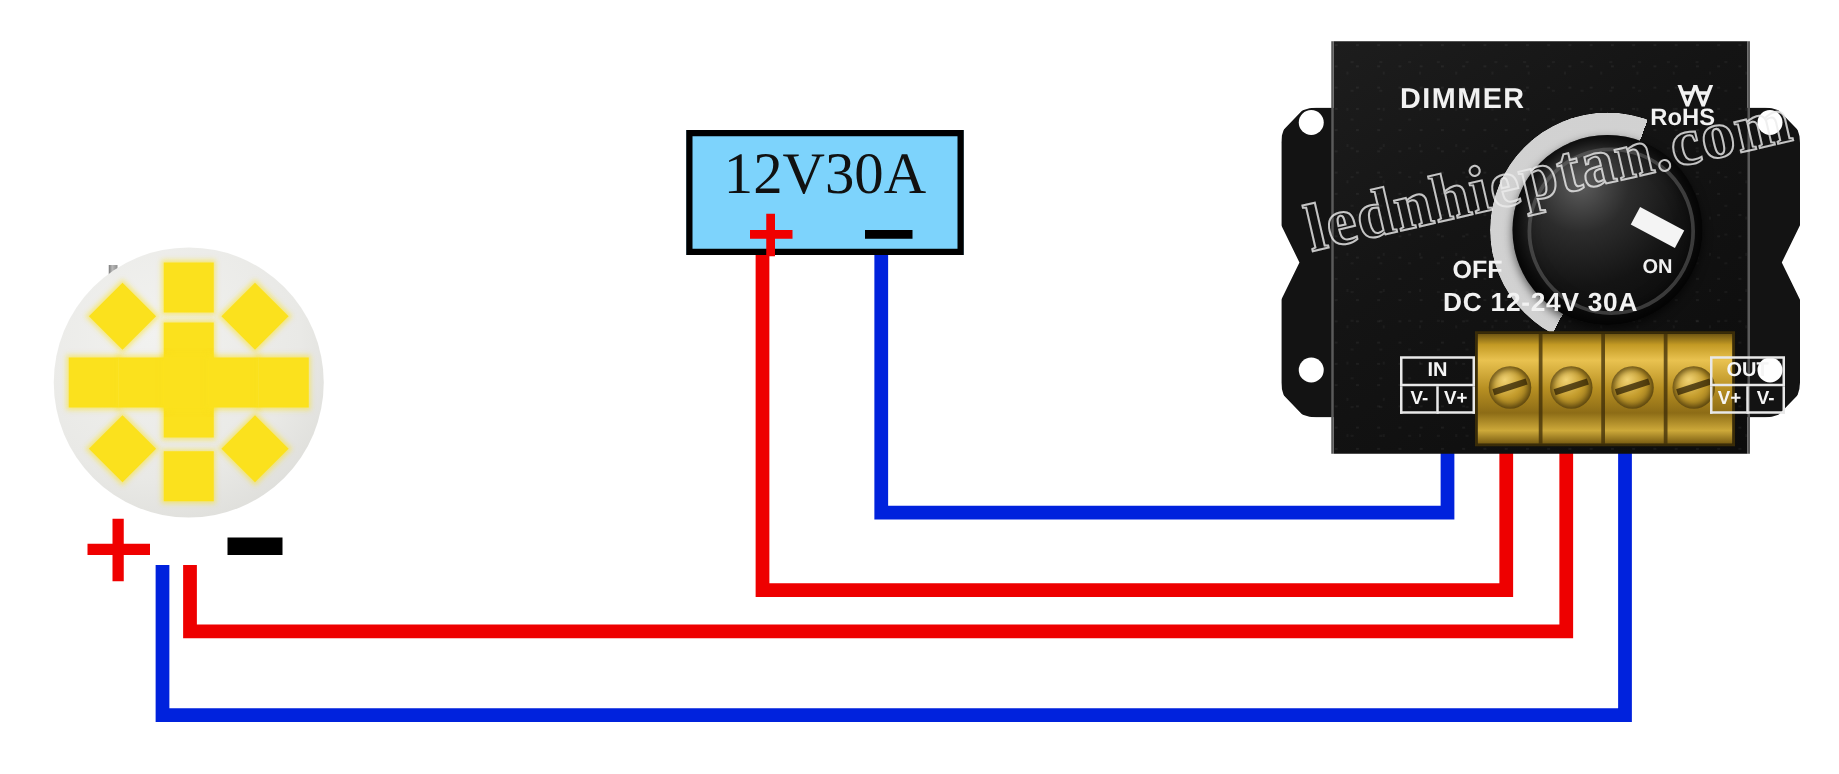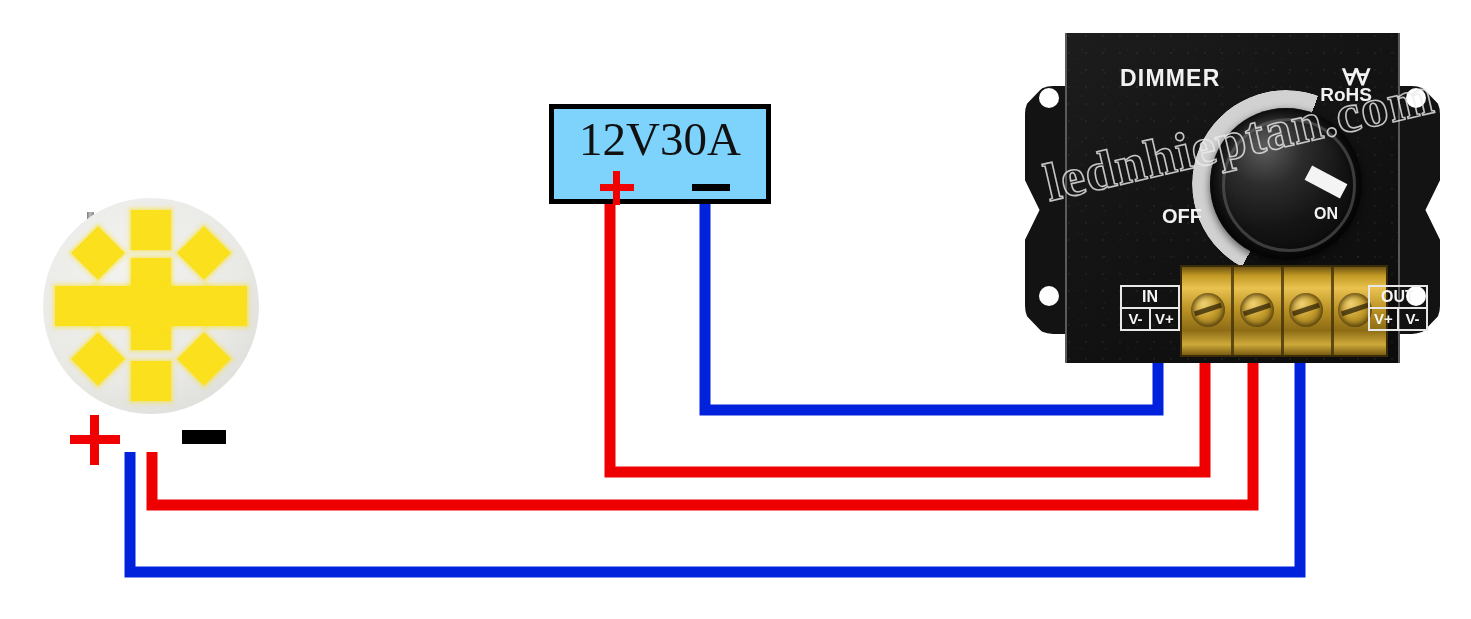--- a/index.html
+++ b/index.html
@@ -447,20 +447,21 @@
       <div id="ce-mark">ⱯⱯ</div>
       <div id="rohs-mark">RoHS</div>
 
       <div id="knob-arc"></div>
       <div id="knob">
         <div id="knob-pointer"></div>
       </div>
 
       <div id="label-off">OFF</div>
       <div id="label-on">ON</div>
+      <div id="label-spec">DC 12-24V  30A</div>
 
       <div class="io-label" id="io-in">
         <div class="io-head">IN</div>
         <div class="io-cells">
           <div>V-</div>
           <div>V+</div>
         </div>
       </div>
 
       <div class="io-label" id="io-out">

